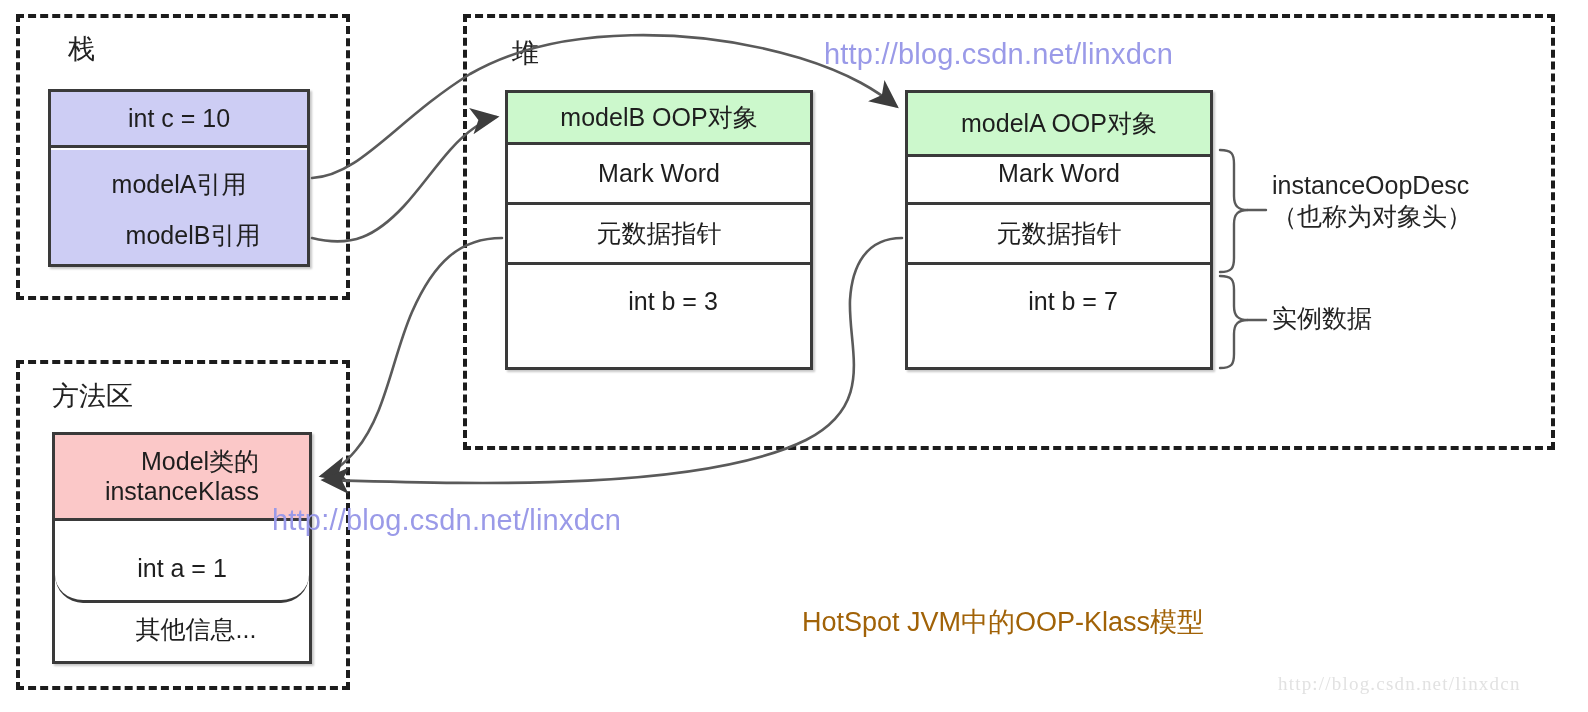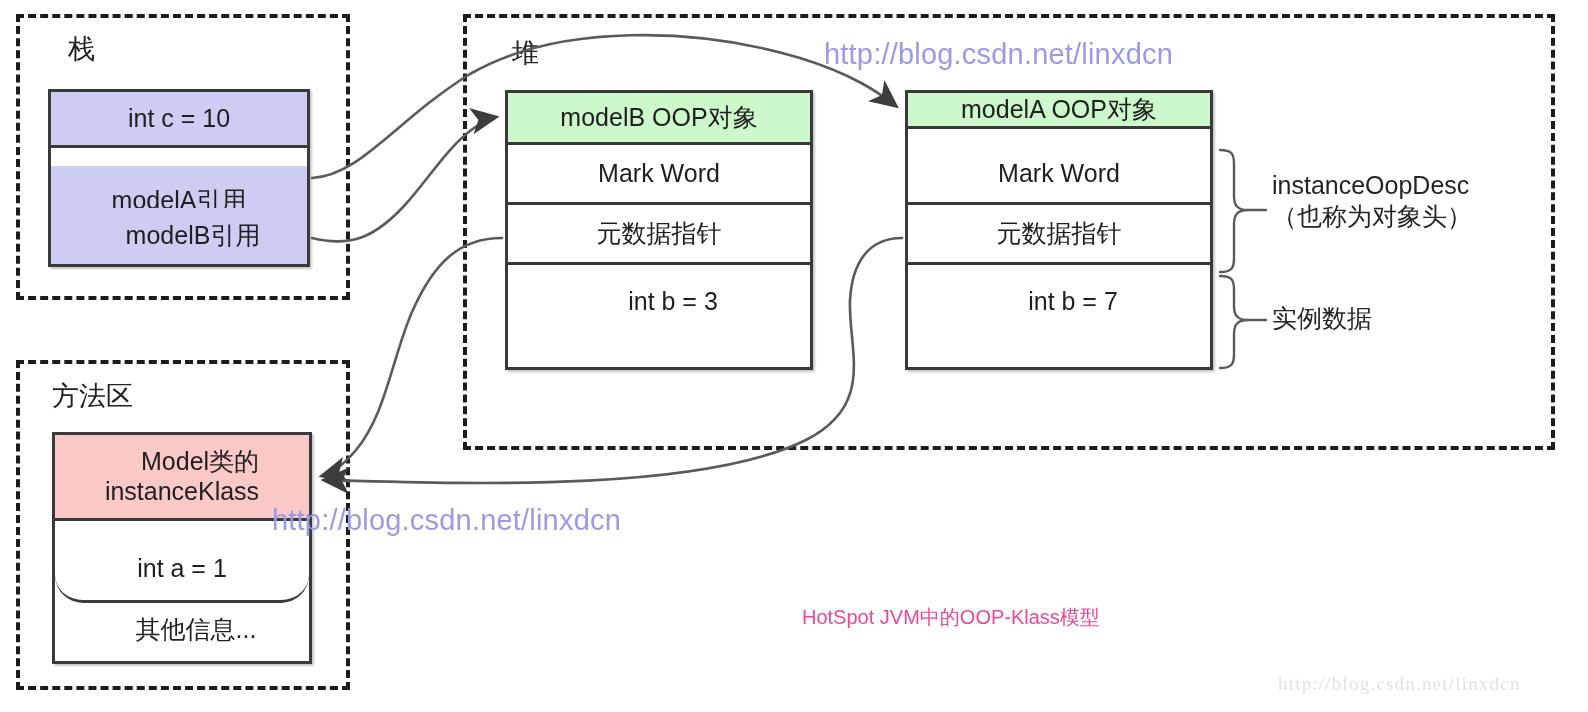--- a/index.html
+++ b/index.html
@@ -59,22 +59,22 @@
   .anno{
     position:absolute;
     font-size:25px;
     color:#242424;
     line-height:1.25;
     white-space:pre-line;
     text-align:left;
   }
   .caption{
     position:absolute;
-    font-size:20px;
-    color:#ec4899;
+    font-size:27px;
+    color:#a16207;
     white-space:nowrap;
     text-align:right;
   }
   .watermark{
     position:absolute;
     font-size:29px;
     color:#9a9ae8;
     white-space:nowrap;
     letter-spacing:.2px;
   }
@@ -90,36 +90,36 @@
 </head>
 <body>
 
 <div id="stage">
 
   <div class="region" style="left:16px;top:14px;width:334px;height:286px;"></div>
   <div class="region-label" style="left:68px;top:36px;">栈</div>
 
   <div class="box" style="left:48px;top:89px;width:262px;height:178px;">
     <div class="cell fill-lav" style="top:0px;height:56px;">int c = 10</div>
-    <div class="cell fill-lav" style="top:74px;height:72px;">modelA引用</div>
+    <div class="cell fill-lav" style="top:58px;height:72px;">modelA引用</div>
     <div class="cell fill-lav last" style="top:116px;height:56px;">modelB引用</div>
   </div>
 
   <div class="region" style="left:463px;top:14px;width:1092px;height:436px;"></div>
   <div class="region-label" style="left:512px;top:40px;">堆</div>
 
   <div class="box" style="left:505px;top:90px;width:308px;height:280px;">
     <div class="cell fill-green" style="top:0px;height:52px;">modelB OOP对象</div>
     <div class="cell" style="top:52px;height:60px;">Mark Word</div>
     <div class="cell" style="top:112px;height:60px;">元数据指针</div>
     <div class="cell last" style="top:172px;height:102px;align-items:flex-start;padding-top:22px;">int b = 3</div>
   </div>
 
   <div class="box" style="left:905px;top:90px;width:308px;height:280px;">
-    <div class="cell fill-green" style="top:0px;height:36px;">modelA OOP对象</div>
+    <div class="cell fill-green" style="top:0px;height:64px;">modelA OOP对象</div>
     <div class="cell" style="top:52px;height:60px;">Mark Word</div>
     <div class="cell" style="top:112px;height:60px;">元数据指针</div>
     <div class="cell last" style="top:172px;height:102px;align-items:flex-start;padding-top:22px;">int b = 7</div>
   </div>
 
   <div class="region" style="left:16px;top:360px;width:334px;height:330px;"></div>
   <div class="region-label" style="left:52px;top:383px;">方法区</div>
 
   <div class="box" style="left:52px;top:432px;width:260px;height:232px;">
     <div class="cell fill-pink" style="top:0px;height:86px;">Model类的

